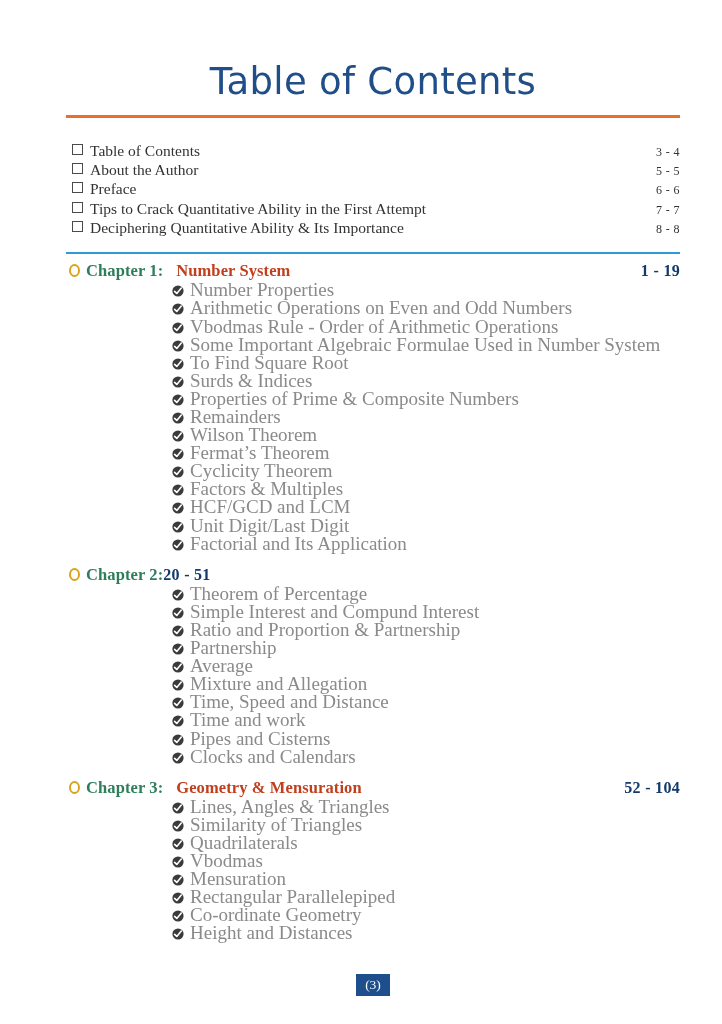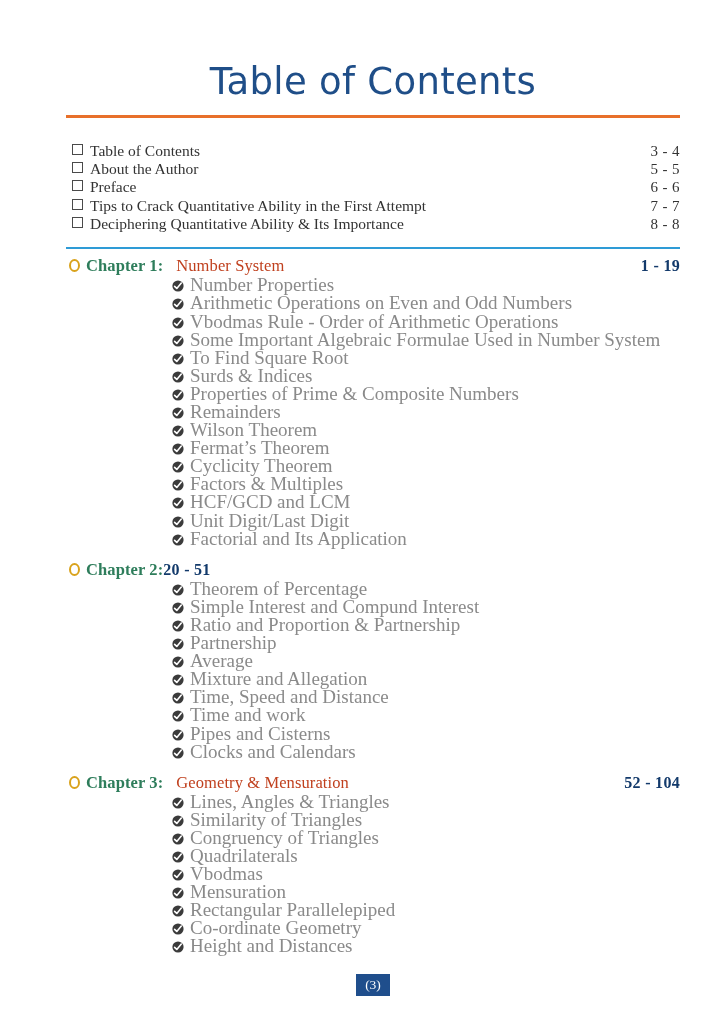--- a/index.html
+++ b/index.html
@@ -67,21 +67,21 @@
     position: relative;
     top: -1px;
   }
   .fm-label {
     flex: 1 1 auto;
     white-space: nowrap;
   }
   .fm-pages {
     flex: 0 0 auto;
     text-align: right;
-    font-size: 15px;
+    font-size: 12px;
     color: #333333;
     letter-spacing: 0.4px;
   }
 
   
   .section-rule {
     height: 2.2px;
     background: #2E9BD6;
     margin: 14px 0 6px 0;
   }
@@ -109,21 +109,21 @@
     box-sizing: border-box;
   }
   .ch-num {
     color: #2E7D5B;
     font-weight: 700;
     flex: 0 0 auto;
     letter-spacing: 0.1px;
   }
   .ch-name {
     color: #C0401E;
-    font-weight: 400;
+    font-weight: 700;
     margin-left: 13px;
     flex: 1 1 auto;
     letter-spacing: 0.1px;
   }
   .ch-pages {
     color: #133A6B;
     font-weight: 700;
     flex: 0 0 auto;
     text-align: right;
     font-size: 16px;
@@ -482,29 +482,20 @@
             </span>
             <span class="topic-label">Similarity of Triangles</span>
           </li>
           <li class="topic">
             <span class="tick-icon">
               <svg width="12" height="12" viewBox="0 0 12 12" aria-hidden="true">
                 <circle cx="6" cy="6" r="5.6" fill="#3b3b3b"></circle>
                 <path d="M2.6 6.3 L4.8 8.4 L9.3 3.1" stroke="#ffffff" stroke-width="1.6" fill="none" stroke-linecap="round" stroke-linejoin="round"></path>
               </svg>
             </span>
-            <span class="topic-label">Congruency of Triangles</span>
-          </li>
-          <li class="topic">
-            <span class="tick-icon">
-              <svg width="12" height="12" viewBox="0 0 12 12" aria-hidden="true">
-                <circle cx="6" cy="6" r="5.6" fill="#3b3b3b"></circle>
-                <path d="M2.6 6.3 L4.8 8.4 L9.3 3.1" stroke="#ffffff" stroke-width="1.6" fill="none" stroke-linecap="round" stroke-linejoin="round"></path>
-              </svg>
-            </span>
             <span class="topic-label">Quadrilaterals</span>
           </li>
           <li class="topic">
             <span class="tick-icon">
               <svg width="12" height="12" viewBox="0 0 12 12" aria-hidden="true">
                 <circle cx="6" cy="6" r="5.6" fill="#3b3b3b"></circle>
                 <path d="M2.6 6.3 L4.8 8.4 L9.3 3.1" stroke="#ffffff" stroke-width="1.6" fill="none" stroke-linecap="round" stroke-linejoin="round"></path>
               </svg>
             </span>
             <span class="topic-label">Vbodmas</span>

